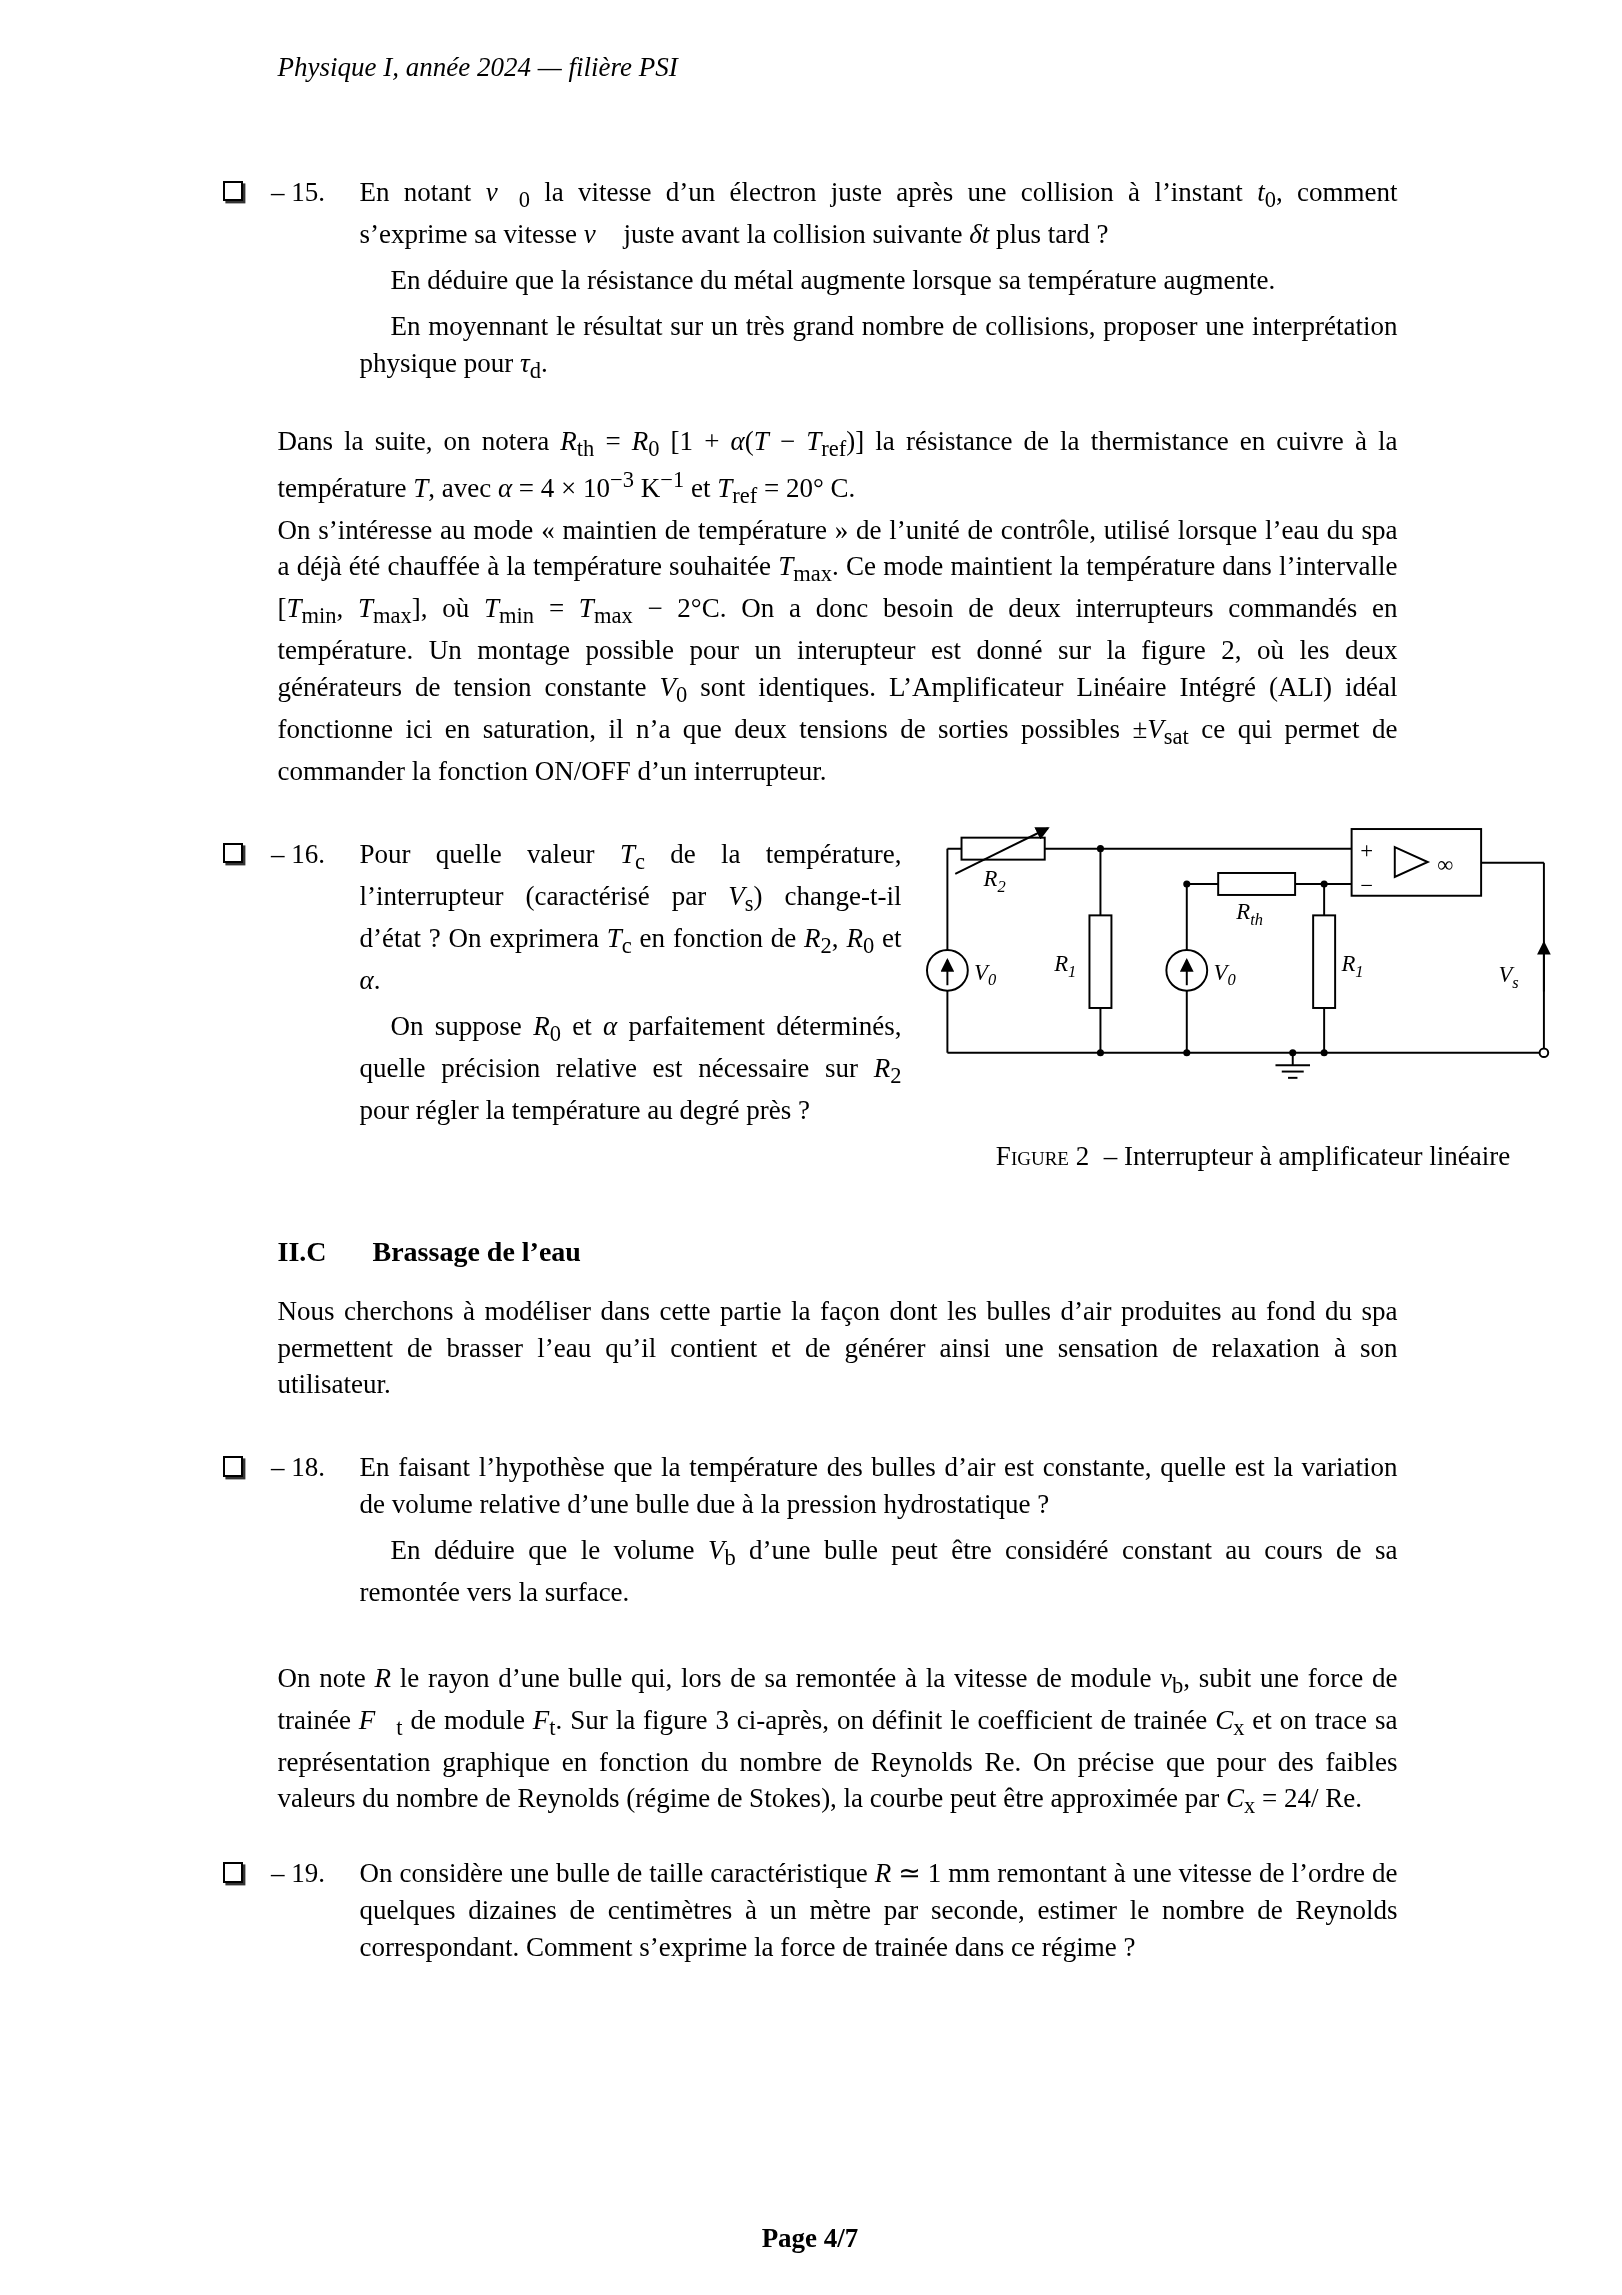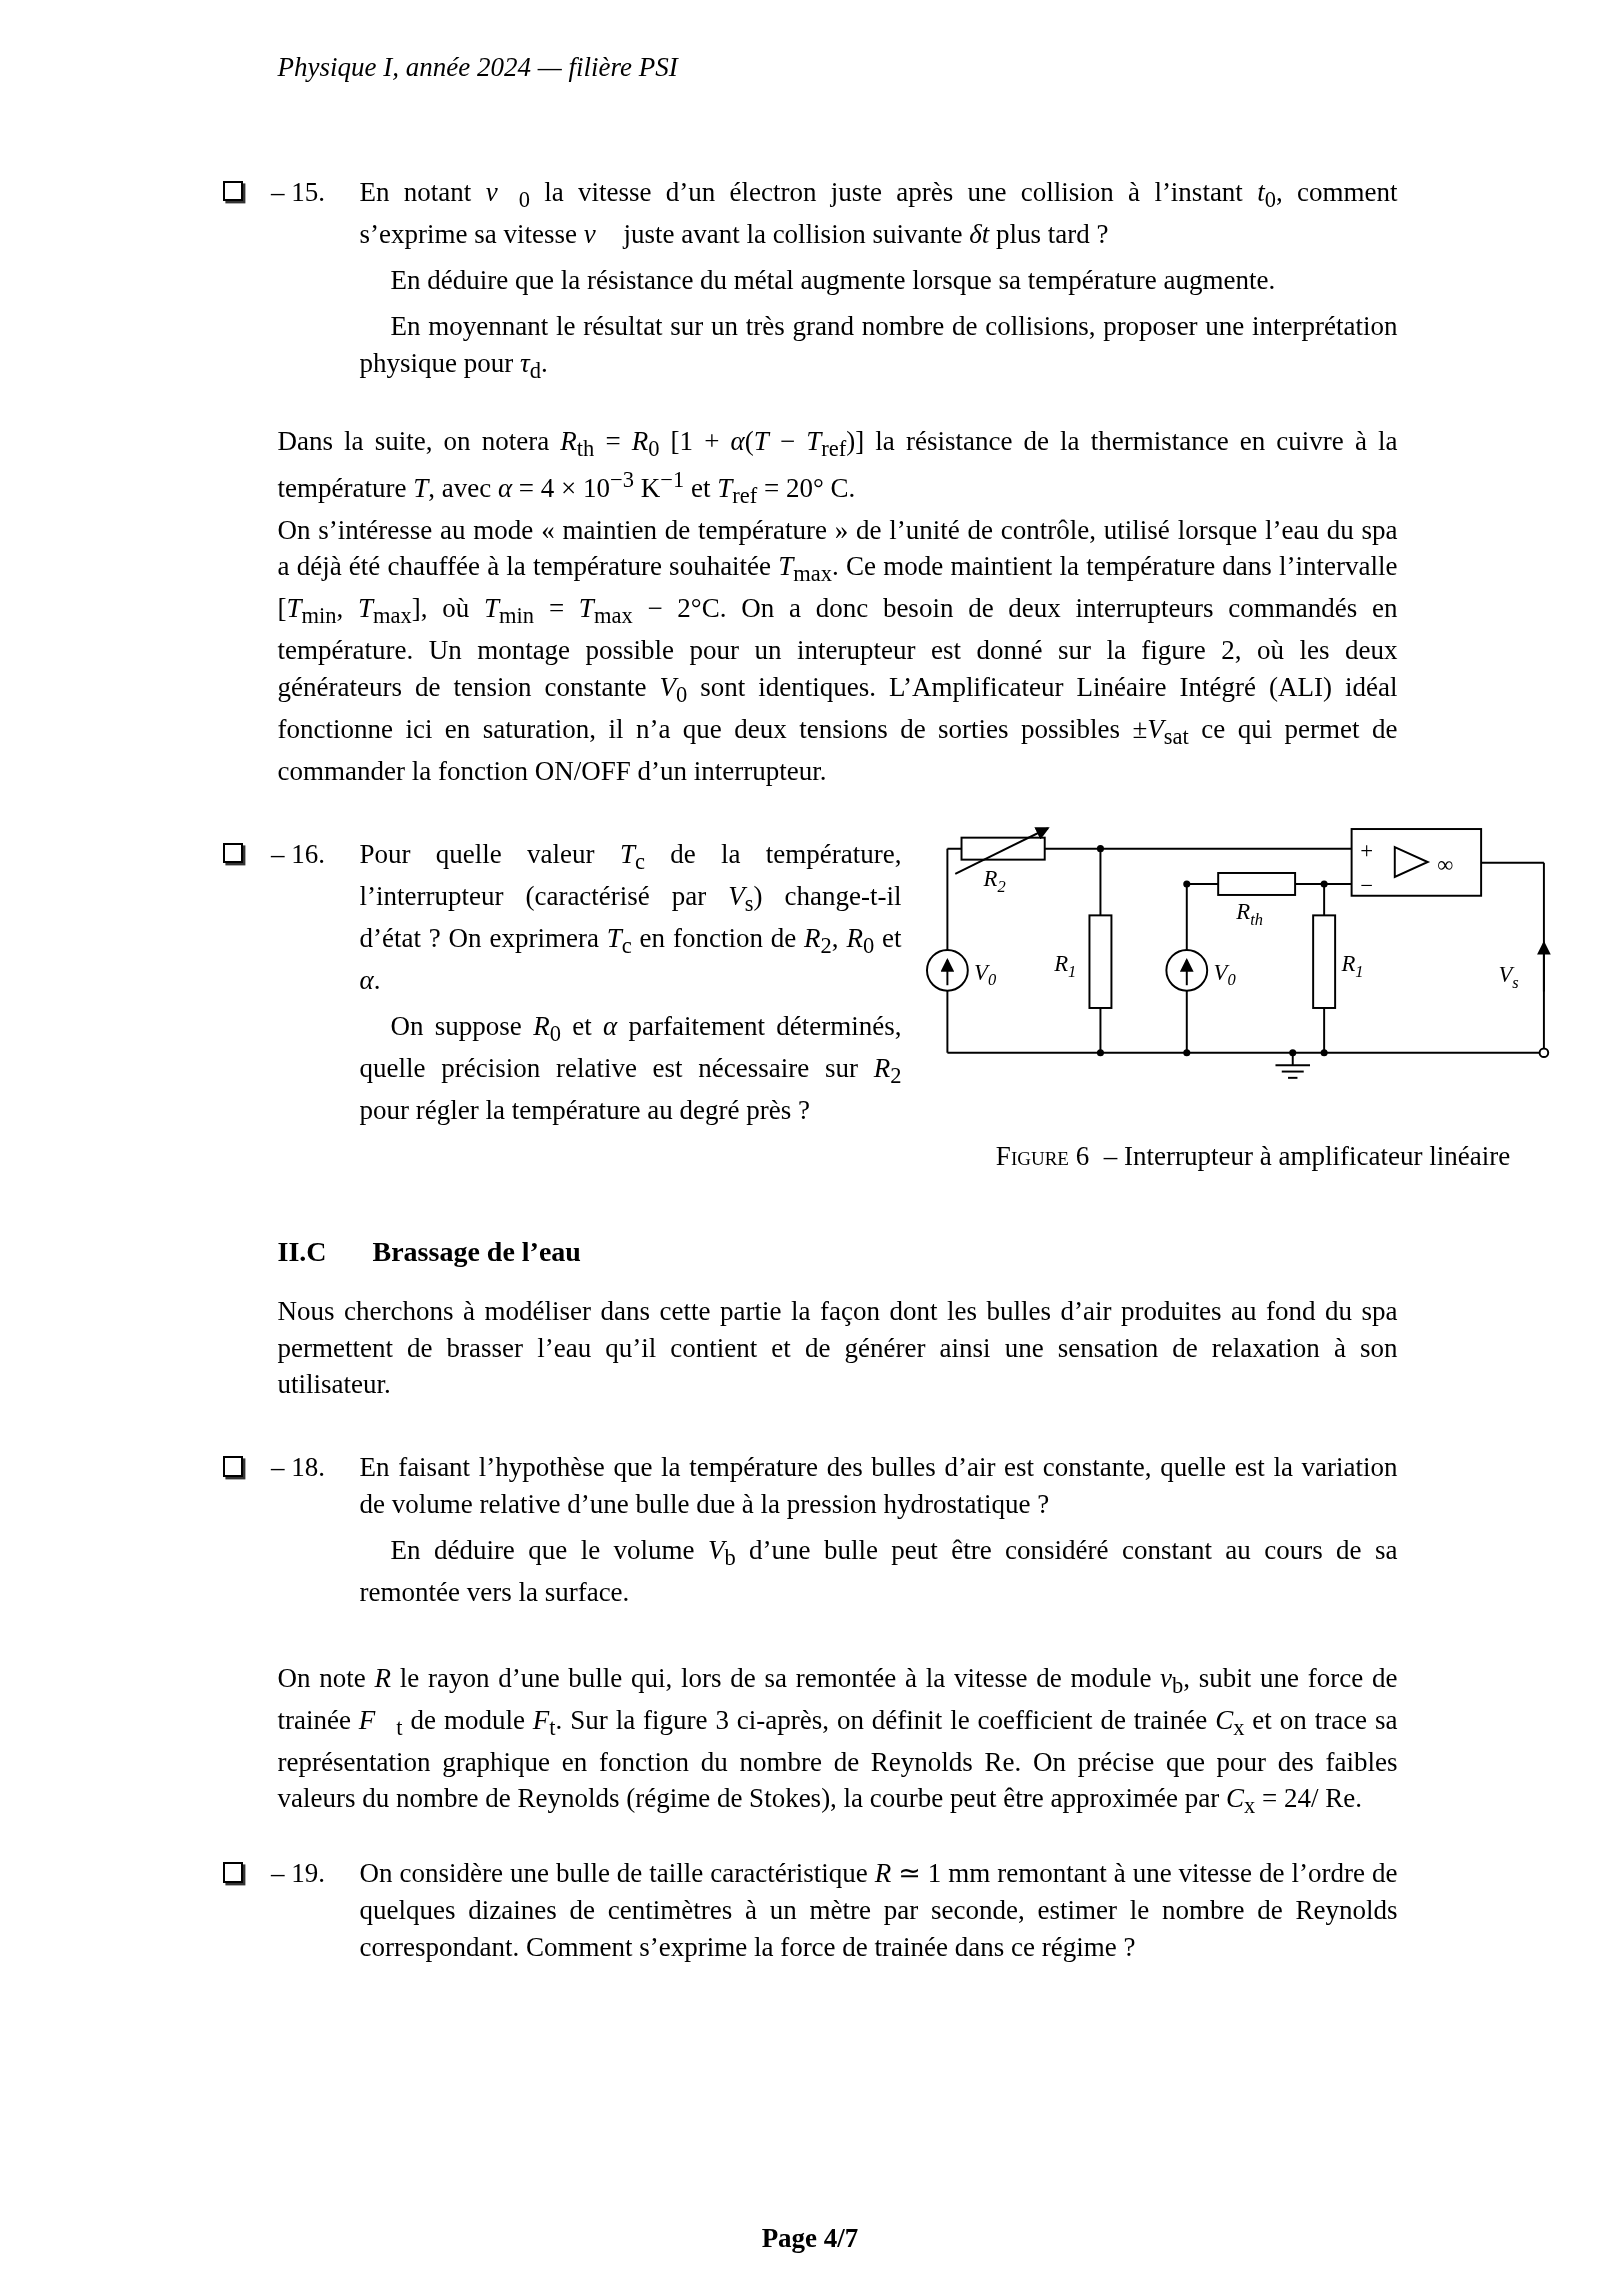--- a/index.html
+++ b/index.html
@@ -154,21 +154,21 @@
         <text x="86" y="78"><tspan>R</tspan><tspan class="sub-t" dy="7">2</tspan></text>
         <text x="74" y="197"><tspan>V</tspan><tspan class="sub-t" dy="7">0</tspan></text>
         <text x="176" y="186"><tspan>R</tspan><tspan class="sub-t" dy="7">1</tspan></text>
         <text x="379" y="197"><tspan>V</tspan><tspan class="sub-t" dy="7">0</tspan></text>
         <text x="408" y="120"><tspan>R</tspan><tspan class="sub-t" dy="7">th</tspan></text>
         <text x="542" y="186"><tspan>R</tspan><tspan class="sub-t" dy="7">1</tspan></text>
         <text x="742" y="200"><tspan>V</tspan><tspan class="sub-t" dy="7">s</tspan></text>
       </svg>
 
       <figcaption class="fig-caption">
-        <span class="smallcaps">Figure 6</span>
+        <span class="smallcaps">Figure 2</span>
         <span>– Interrupteur à amplificateur linéaire</span>
       </figcaption>
     </figure>
   </div>
 
 
   <div class="section-heading">
     <span>II.C</span>
     <span>Brassage de l’eau</span>
   </div>

